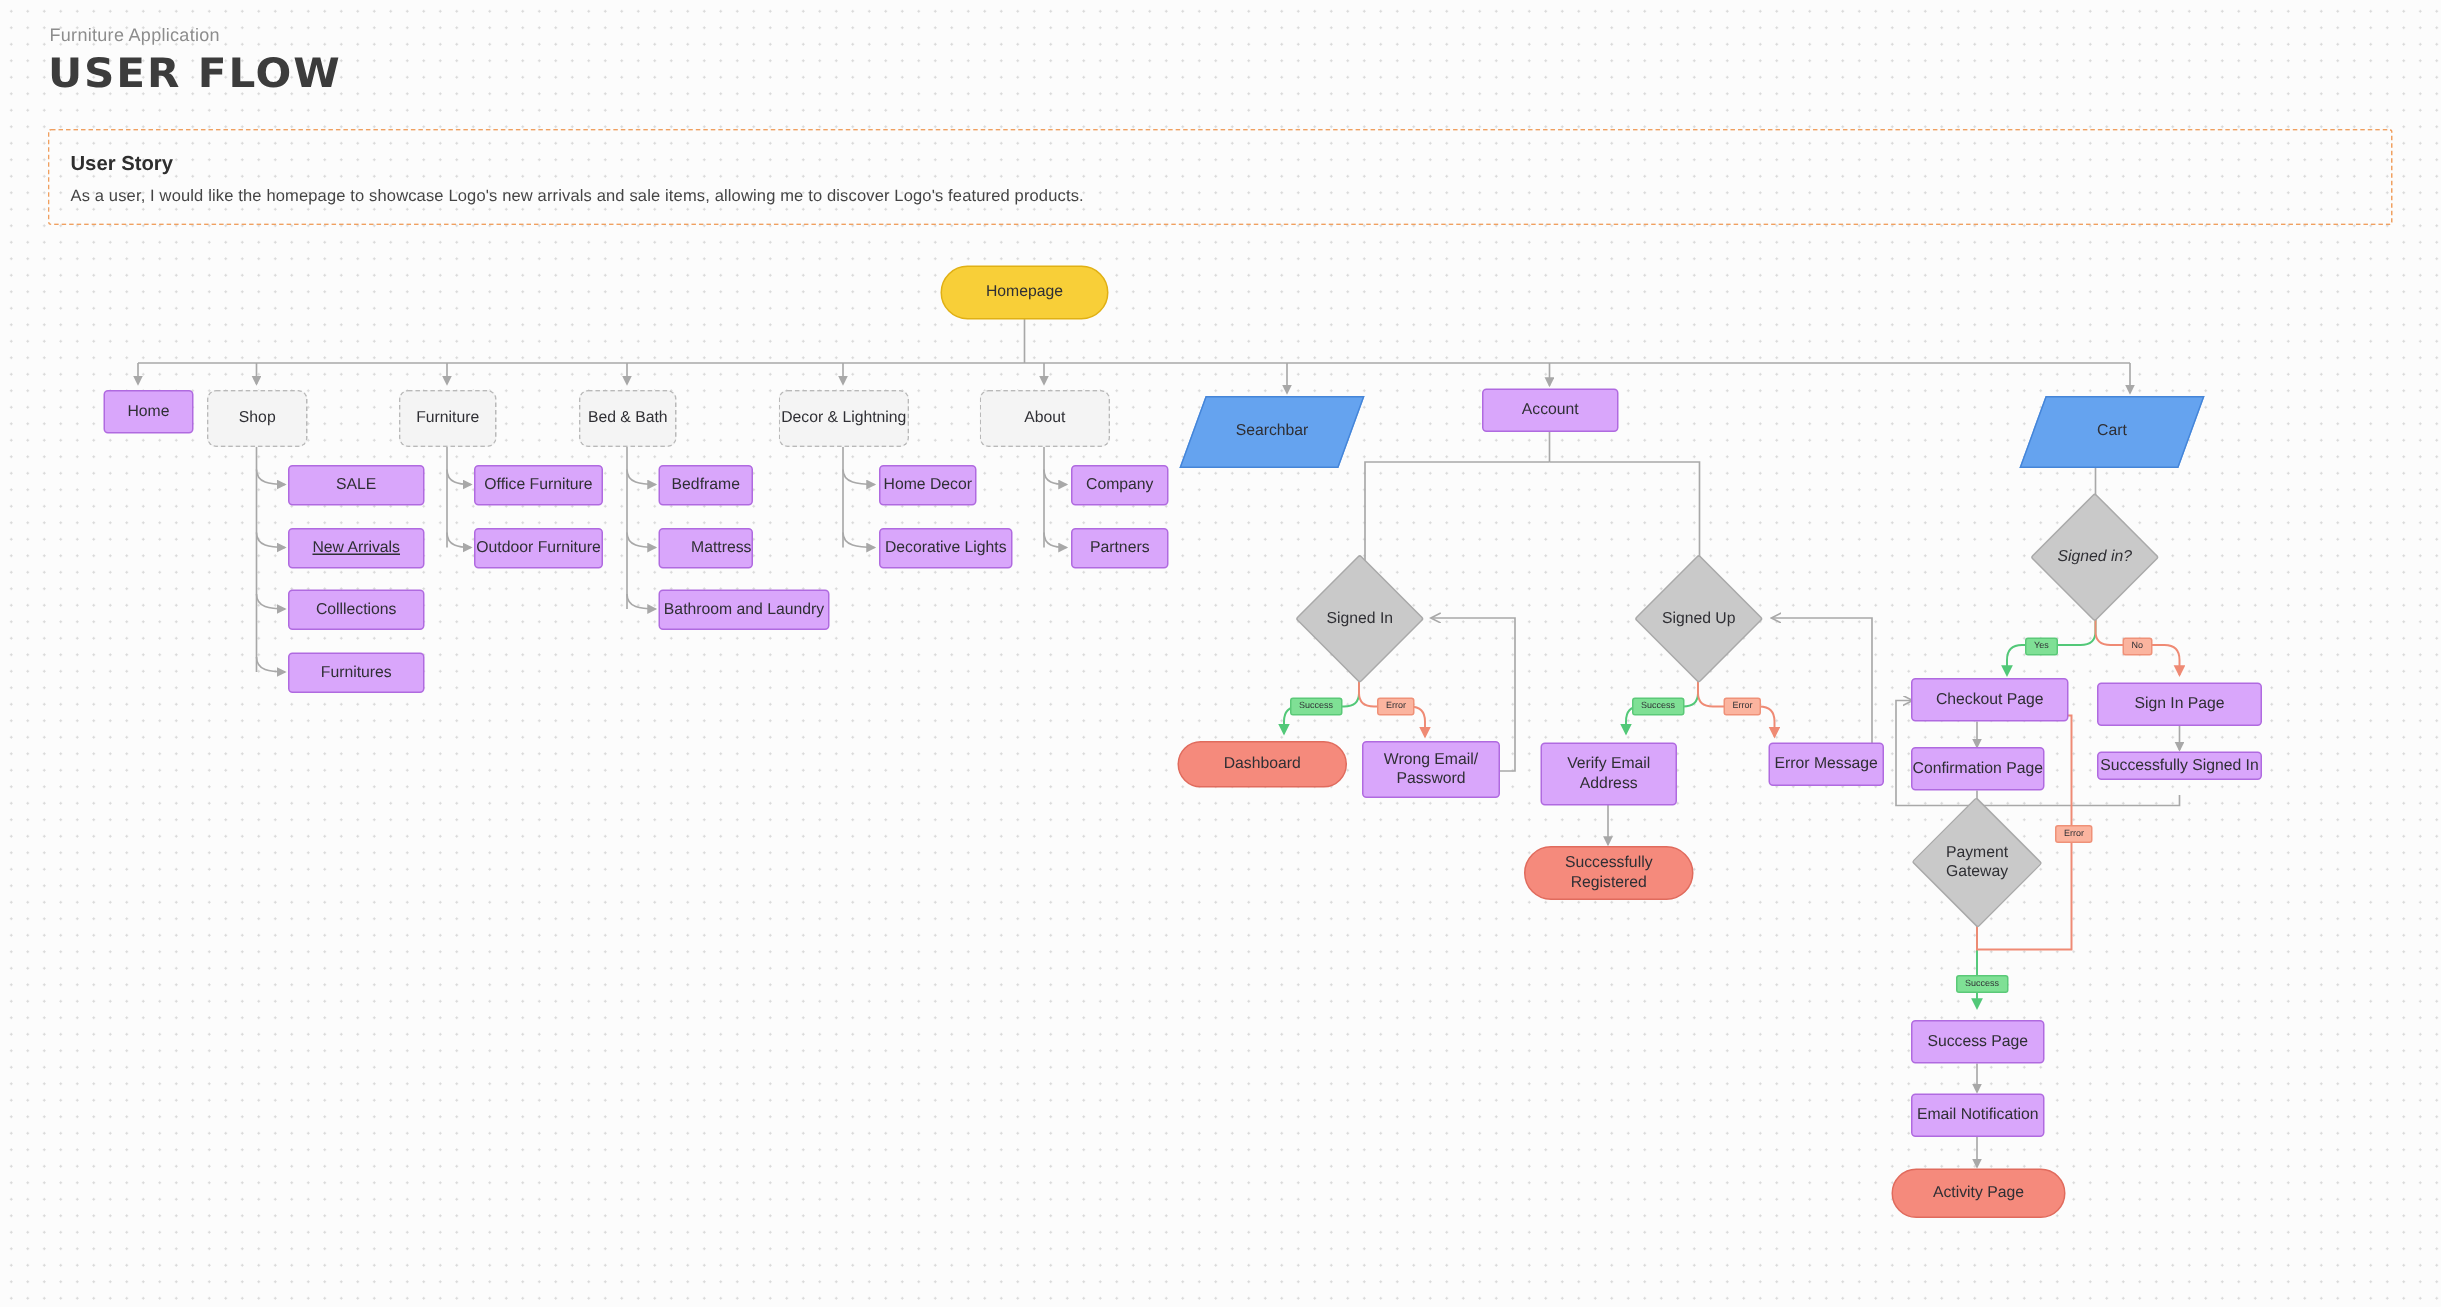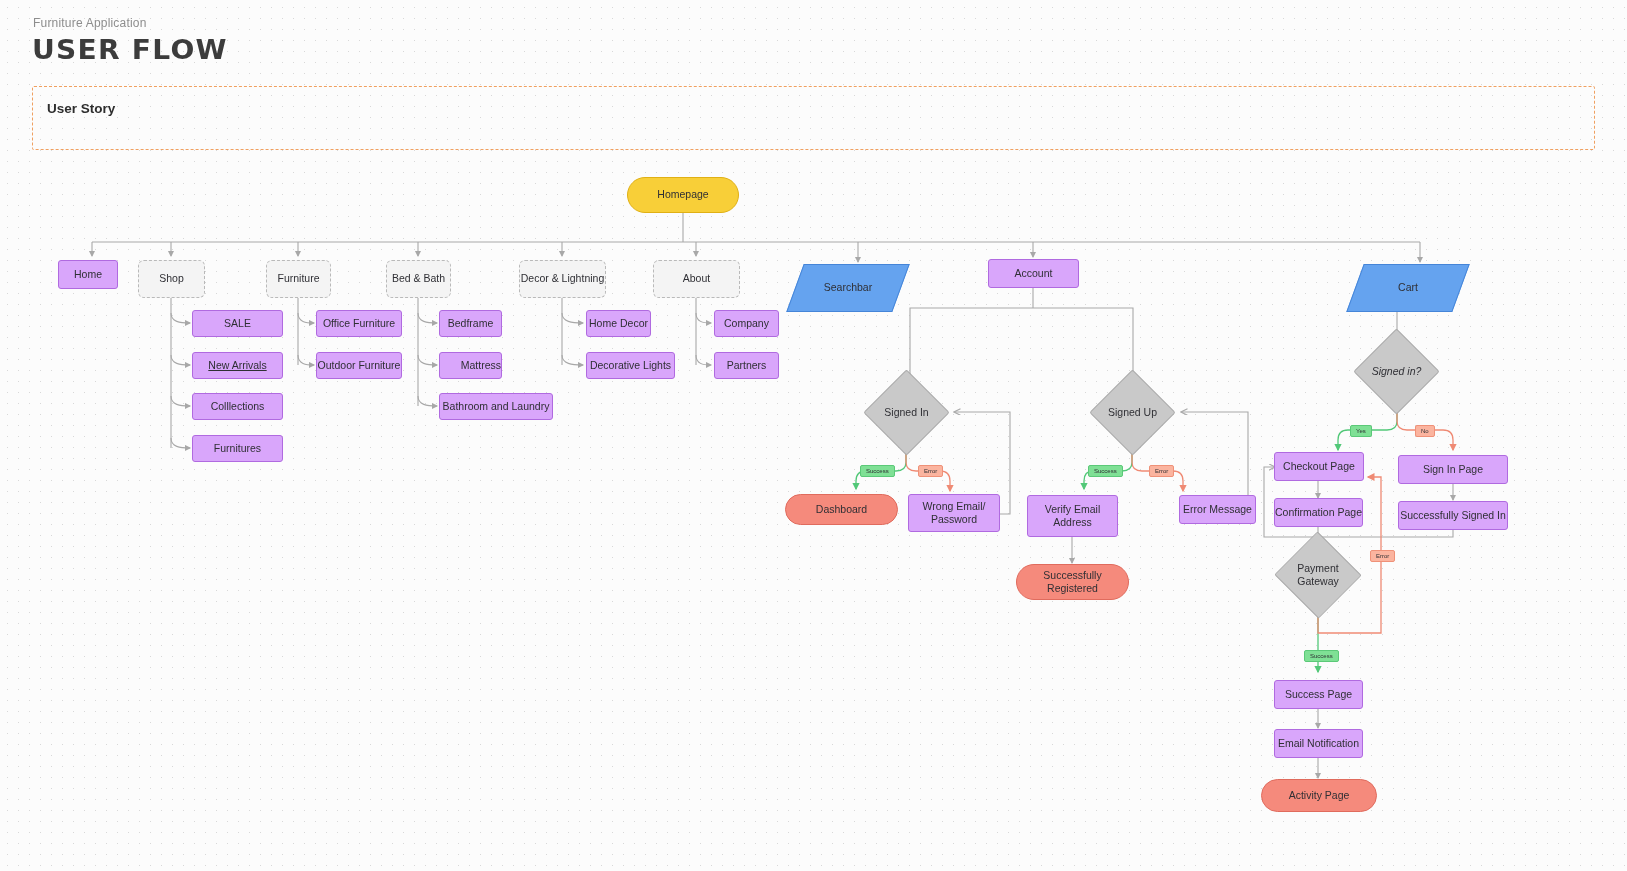--- a/index.html
+++ b/index.html
@@ -112,20 +112,21 @@
 </head>
 <body>
 
 <div id="canvas">
 
   <div id="hdr-sub">Furniture Application</div>
   <div id="hdr-title">USER FLOW</div>
 
   <div id="story">
     <div id="story-title">User Story</div>
+    <div id="story-text">As a user, I would like the homepage to showcase Logo's new arrivals and sale items, allowing me to discover Logo's featured products.</div>
   </div>
 
   <svg id="edges">
     <defs>
       <marker id="ag" markerWidth="7" markerHeight="7" refX="5" refY="3" orient="auto">
         <path d="M0,0 L6,3 L0,6 z" fill="#a8a8a8"></path>
       </marker>
       <marker id="agl" markerWidth="7" markerHeight="7" refX="5" refY="3" orient="auto">
         <path d="M0,0 L6,3 L0,6" fill="none" stroke="#a8a8a8" stroke-width="1"></path>
       </marker>
@@ -216,21 +217,21 @@
       <path d="M1132,443 L1132,462 Q1132,471 1142,471 L1173,471 Q1183,471 1183,481 L1183,491" marker-end="url(#aRed)"></path>
       <path d="M1397,402 L1397,421 Q1397,430 1407,430 L1443,430 Q1453,430 1453,440 L1453,450" marker-end="url(#aRed)"></path>
       <path d="M1318,605 L1318,633 L1381,633 L1381,477 L1368,477" marker-end="url(#aRed)"></path>
     </g>
   </svg>
 
   <div class="node n-yellow" style="left:627px;top:177px;width:112px;height:36px;">
     <span>Homepage</span>
   </div>
 
-  <div class="node n-purple" style="left:58px;top:260px;width:60px;height:29px;">
+  <div class="node n-purple" style="left:69px;top:260px;width:60px;height:29px;">
     <span>Home</span>
   </div>
   <div class="node n-dash" style="left:138px;top:260px;width:67px;height:38px;">
     <span>Shop</span>
   </div>
   <div class="node n-dash" style="left:266px;top:260px;width:65px;height:38px;">
     <span>Furniture</span>
   </div>
   <div class="node n-dash" style="left:386px;top:260px;width:65px;height:38px;">
     <span>Bed &amp; Bath</span>
@@ -331,30 +332,30 @@
     <span>Successfully Registered</span>
   </div>
 
   <div class="node n-diamond" style="left:1366px;top:341px;width:61px;height:61px;font-style:italic;">
     <span class="dia"></span>
     <span class="dlbl">Signed in?</span>
   </div>
   <div class="elbl elbl-ok" style="left:1350px;top:425px;">Yes</div>
   <div class="elbl elbl-err" style="left:1415px;top:425px;">No</div>
 
-  <div class="node n-purple" style="left:1274px;top:452px;width:90px;height:29px;">
+  <div class="node n-purple" style="left:1274px;top:452px;width:105px;height:29px;">
     <span>Checkout Page</span>
   </div>
   <div class="node n-purple" style="left:1274px;top:498px;width:89px;height:29px;">
     <span>Confirmation Page</span>
   </div>
   <div class="node n-purple" style="left:1398px;top:455px;width:110px;height:29px;">
     <span>Sign In Page</span>
   </div>
-  <div class="node n-purple" style="left:1398px;top:501px;width:110px;height:29px;align-items:center;">
+  <div class="node n-purple" style="left:1398px;top:501px;width:110px;height:19px;align-items:center;">
     <span>Successfully Signed In</span>
   </div>
 
   <div class="node n-diamond" style="left:1278px;top:545px;width:80px;height:60px;">
     <span class="dia" style="transform:rotate(45deg) scale(0.78,1.02);"></span>
     <span class="dlbl">Payment Gateway</span>
   </div>
   <div class="elbl elbl-err" style="left:1370px;top:550px;">Error</div>
   <div class="elbl elbl-ok" style="left:1304px;top:650px;">Success</div>
 

